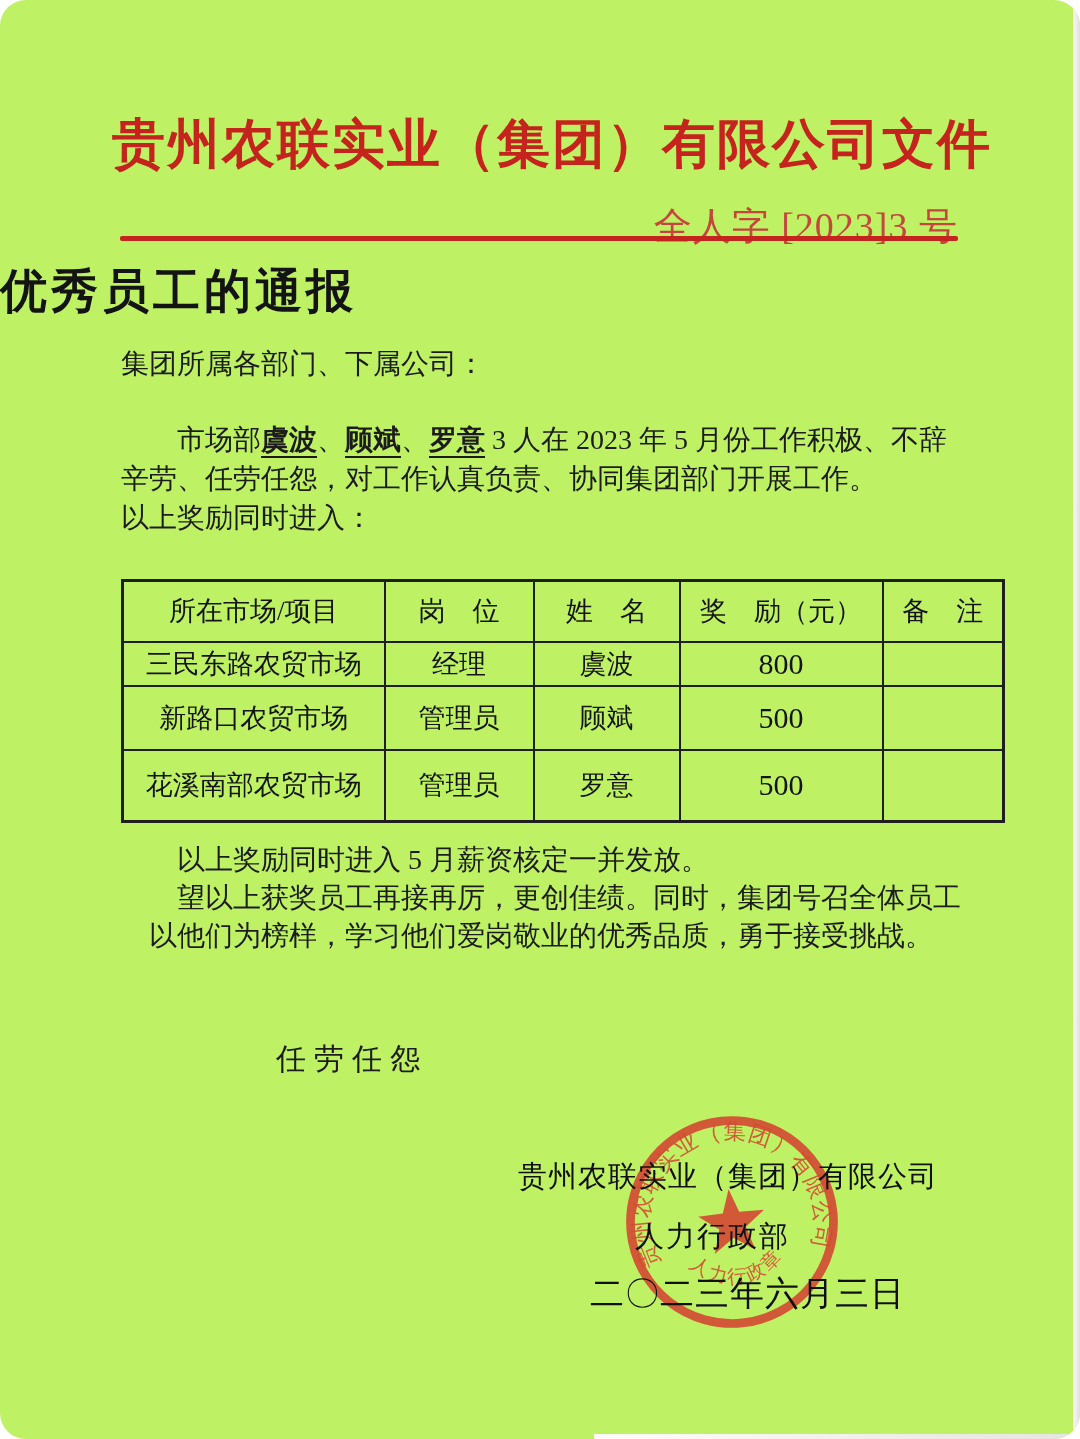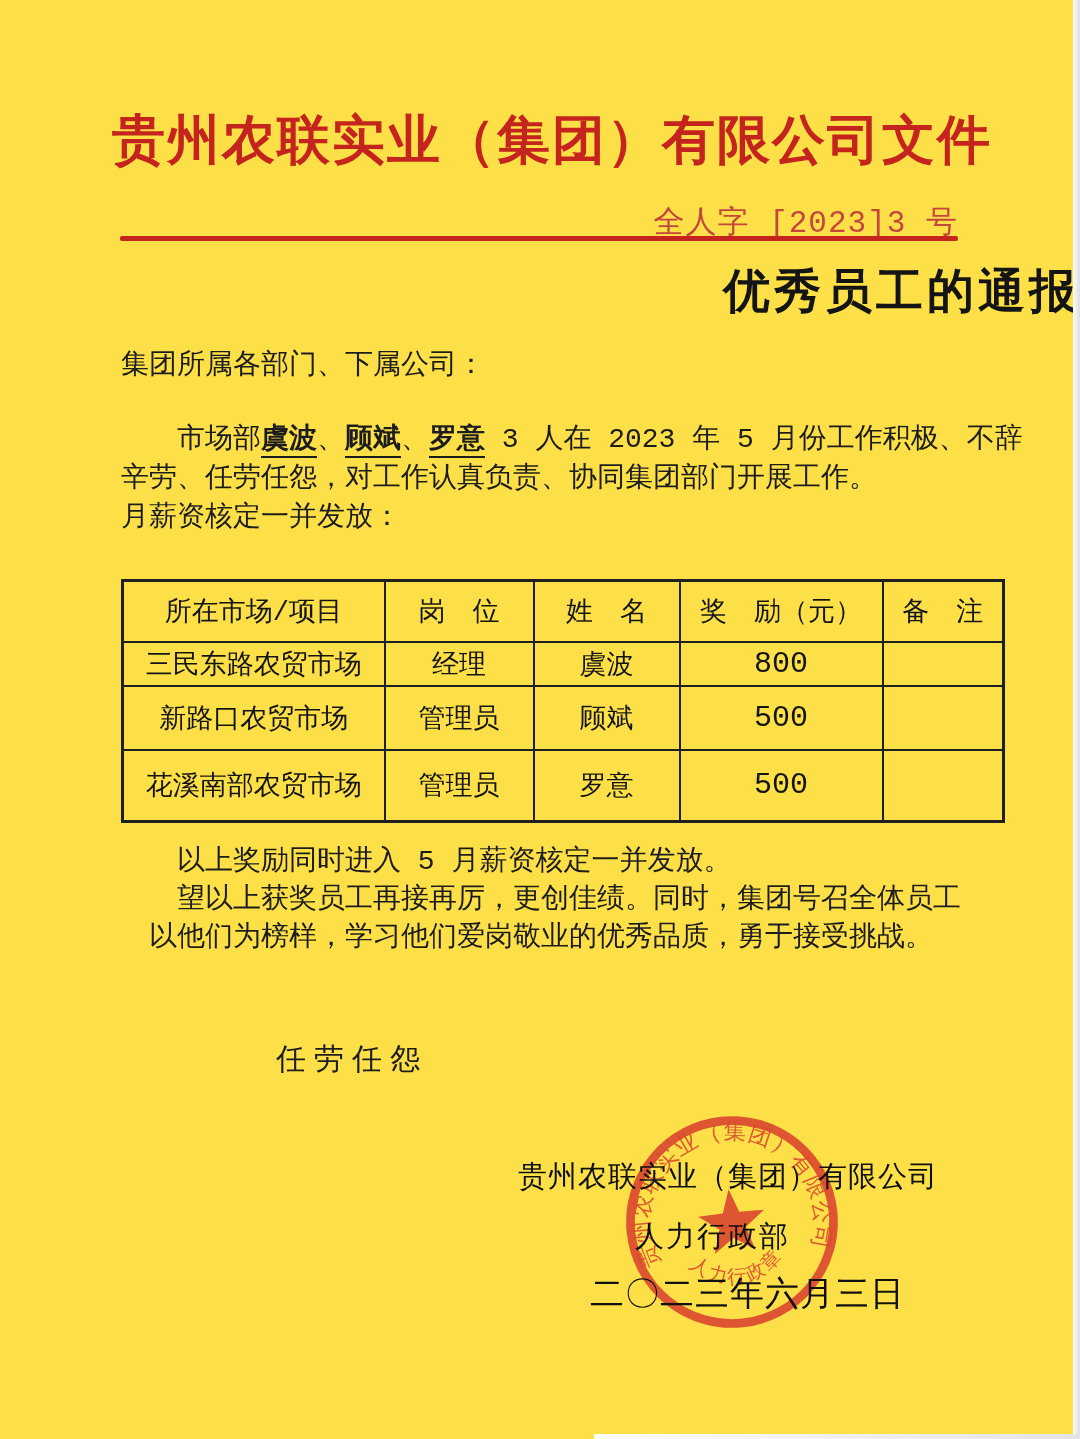--- a/index.html
+++ b/index.html
@@ -1,43 +1,44 @@
 <!DOCTYPE html>
 <html><head>
 <meta charset="utf-8">
 <style>
   html,body{margin:0;padding:0;background:#ffffff;}
   #page{
     position:relative;
     width:1080px;height:1439px;
-    background:#fde047;
+    background:#bef264;
     overflow:hidden;
-    font-family:Liberation Mono, monospace;
+    font-family:Liberation Serif, serif;
     color:#1c1c1c;
+    border-radius:26px;
   }
   .header-title{
     position:absolute;left:112px;top:108px;width:852px;
     font-size:53px;font-weight:700;color:#c5231d;
     text-align:justify;text-align-last:justify;
     line-height:72px;white-space:nowrap;
     text-justify:inter-character;
     letter-spacing:2px;
   }
   .doc-number{
     position:absolute;right:122px;top:201px;
-    font-size:31px;color:#c4473d;letter-spacing:1px;
+    font-size:38px;color:#c4473d;letter-spacing:1px;
     white-space:nowrap;
   }
   .red-rule{
     position:absolute;left:120px;top:236px;width:838px;height:5px;
     background:#c5231d;border-radius:2px;
   }
   .doc-title{
     position:absolute;left:0;top:260px;width:100%;
-    text-align:right;font-size:47px;font-weight:700;
+    text-align:left;font-size:47px;font-weight:700;
     letter-spacing:4px;color:#141414;white-space:nowrap;
   }
   .salutation{
     position:absolute;left:121px;top:345px;
     font-size:28px;white-space:nowrap;
   }
   .para-block{
     position:absolute;left:121px;top:420px;
     font-size:28px;line-height:39px;white-space:nowrap;color:#1c1c1c;
   }
@@ -99,21 +100,21 @@
 
   <div class="red-rule"></div>
 
   <div class="doc-title">优秀员工的通报</div>
 
   <div class="salutation">集团所属各部门、下属公司：</div>
 
   <div class="para-block">
     <div class="para-line"><span class="indent">市场部</span><span class="name-mark">虞波</span><span>、</span><span class="name-mark">顾斌</span><span>、</span><span class="name-mark">罗意</span><span> 3 人在 2023 年 5 月份工作积极、不辞</span></div>
     <div class="para-line">辛劳、任劳任怨，对工作认真负责、协同集团部门开展工作。</div>
-    <div class="para-line">月薪资核定一并发放：</div>
+    <div class="para-line">以上奖励同时进入：</div>
   </div>
 
   <table class="reward">
     <colgroup>
       <col style="width:262px">
         <col style="width:149px">
         <col style="width:146px">
         <col style="width:203px">
         <col style="width:121px">
     </colgroup>

